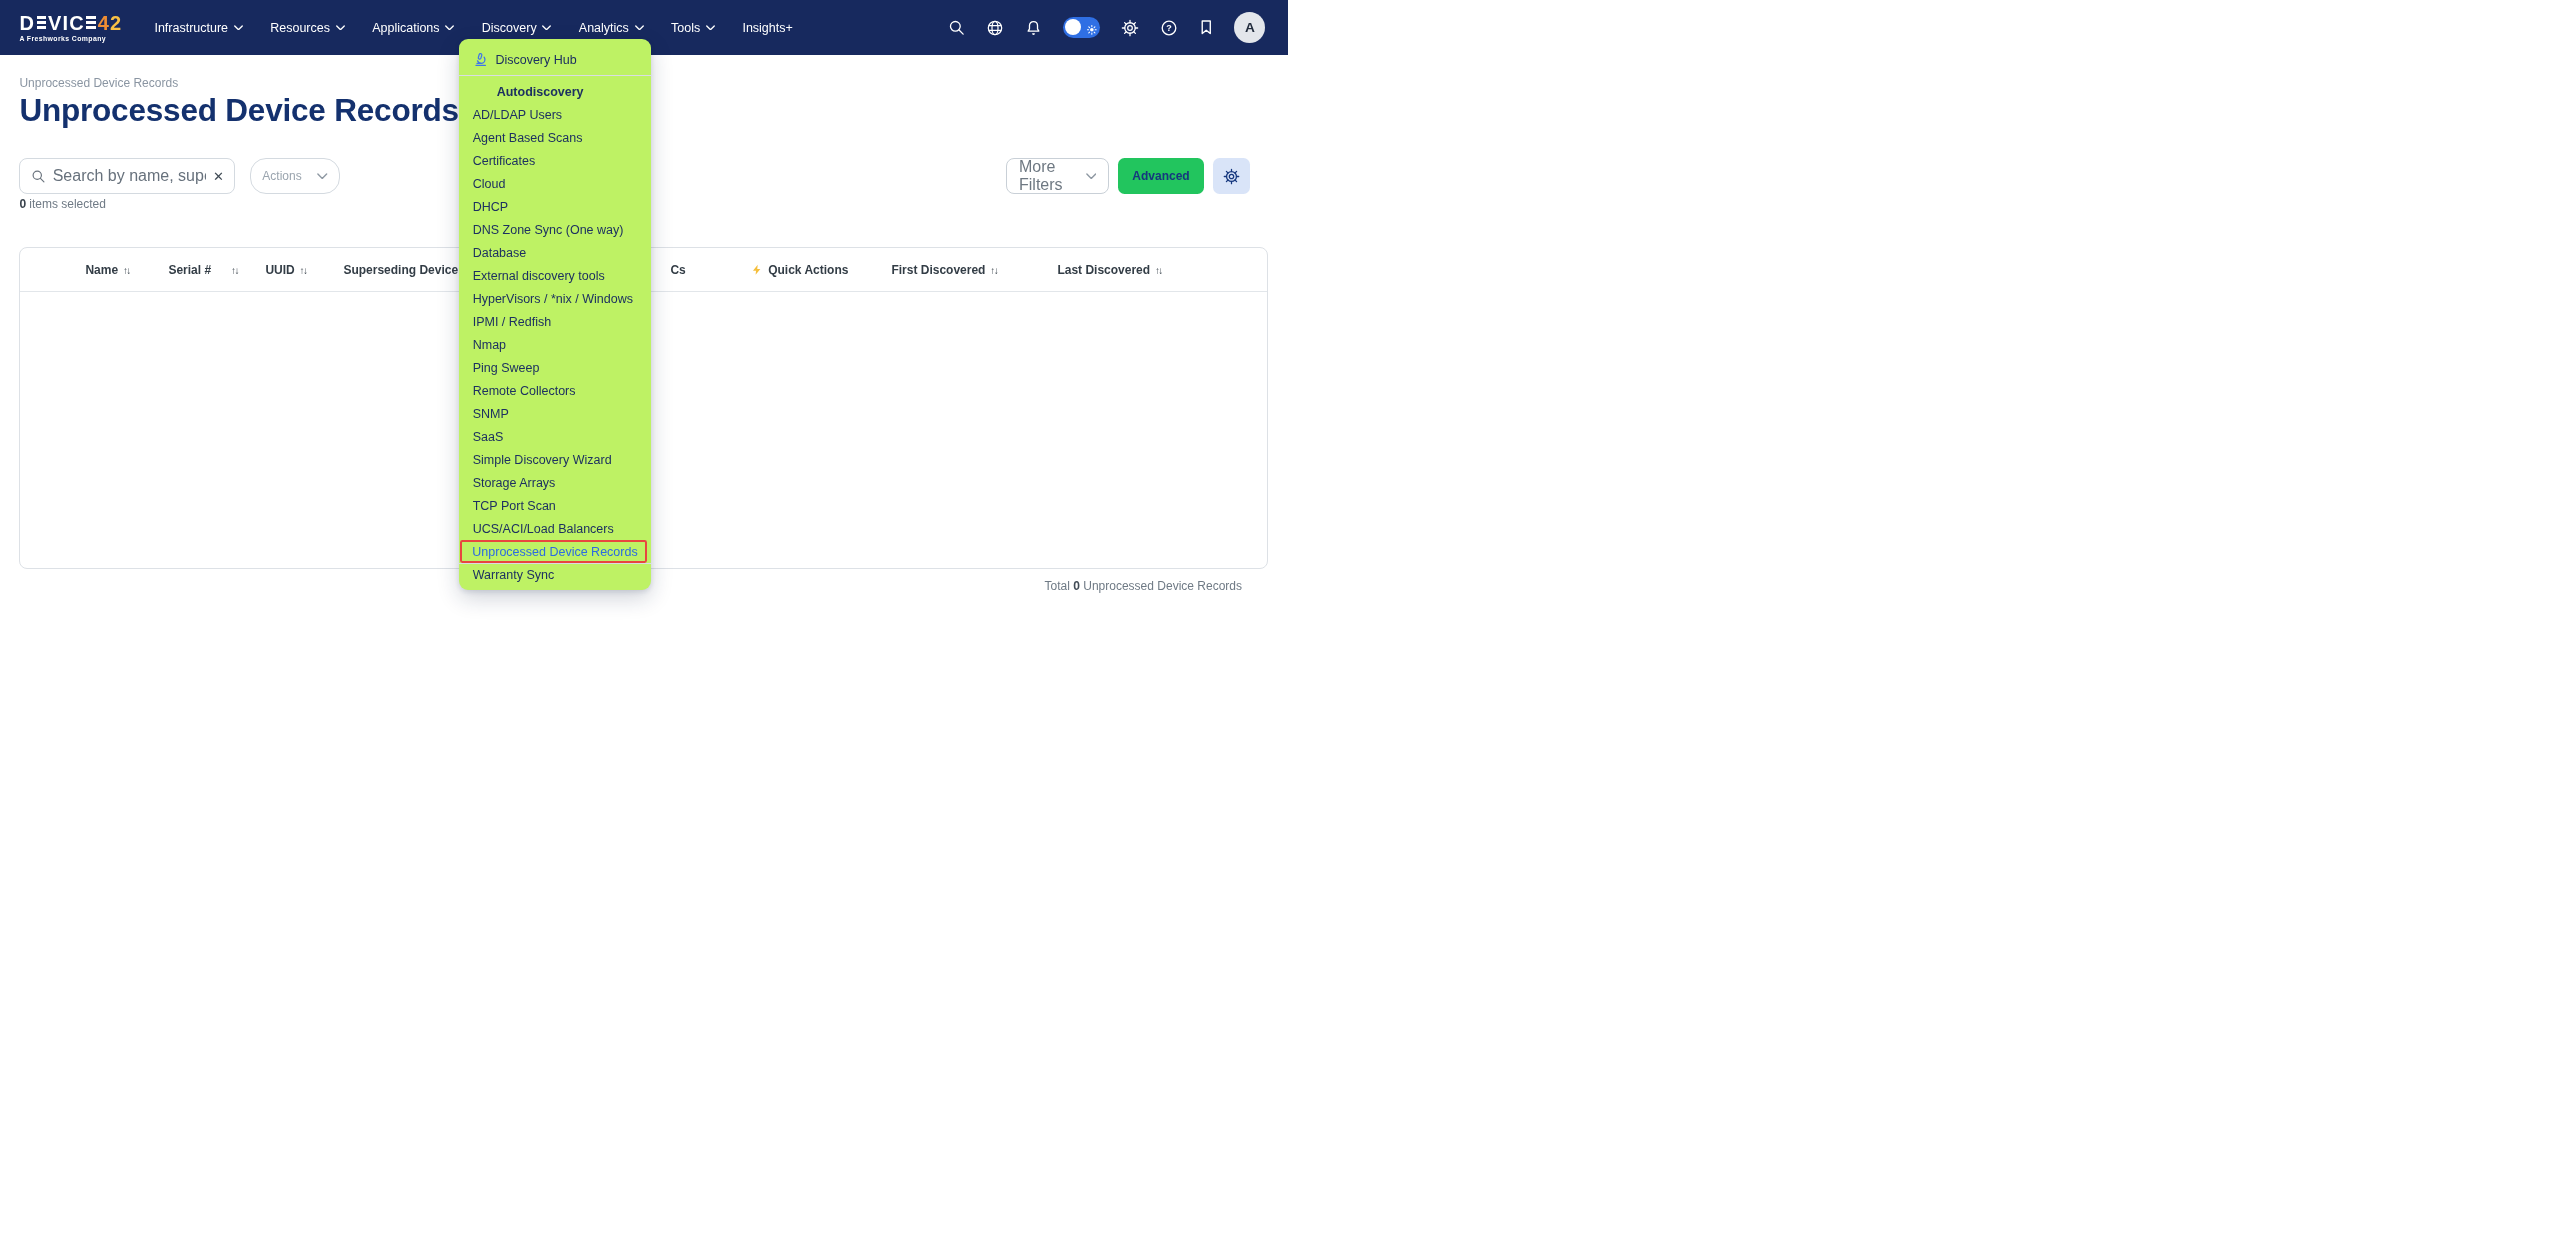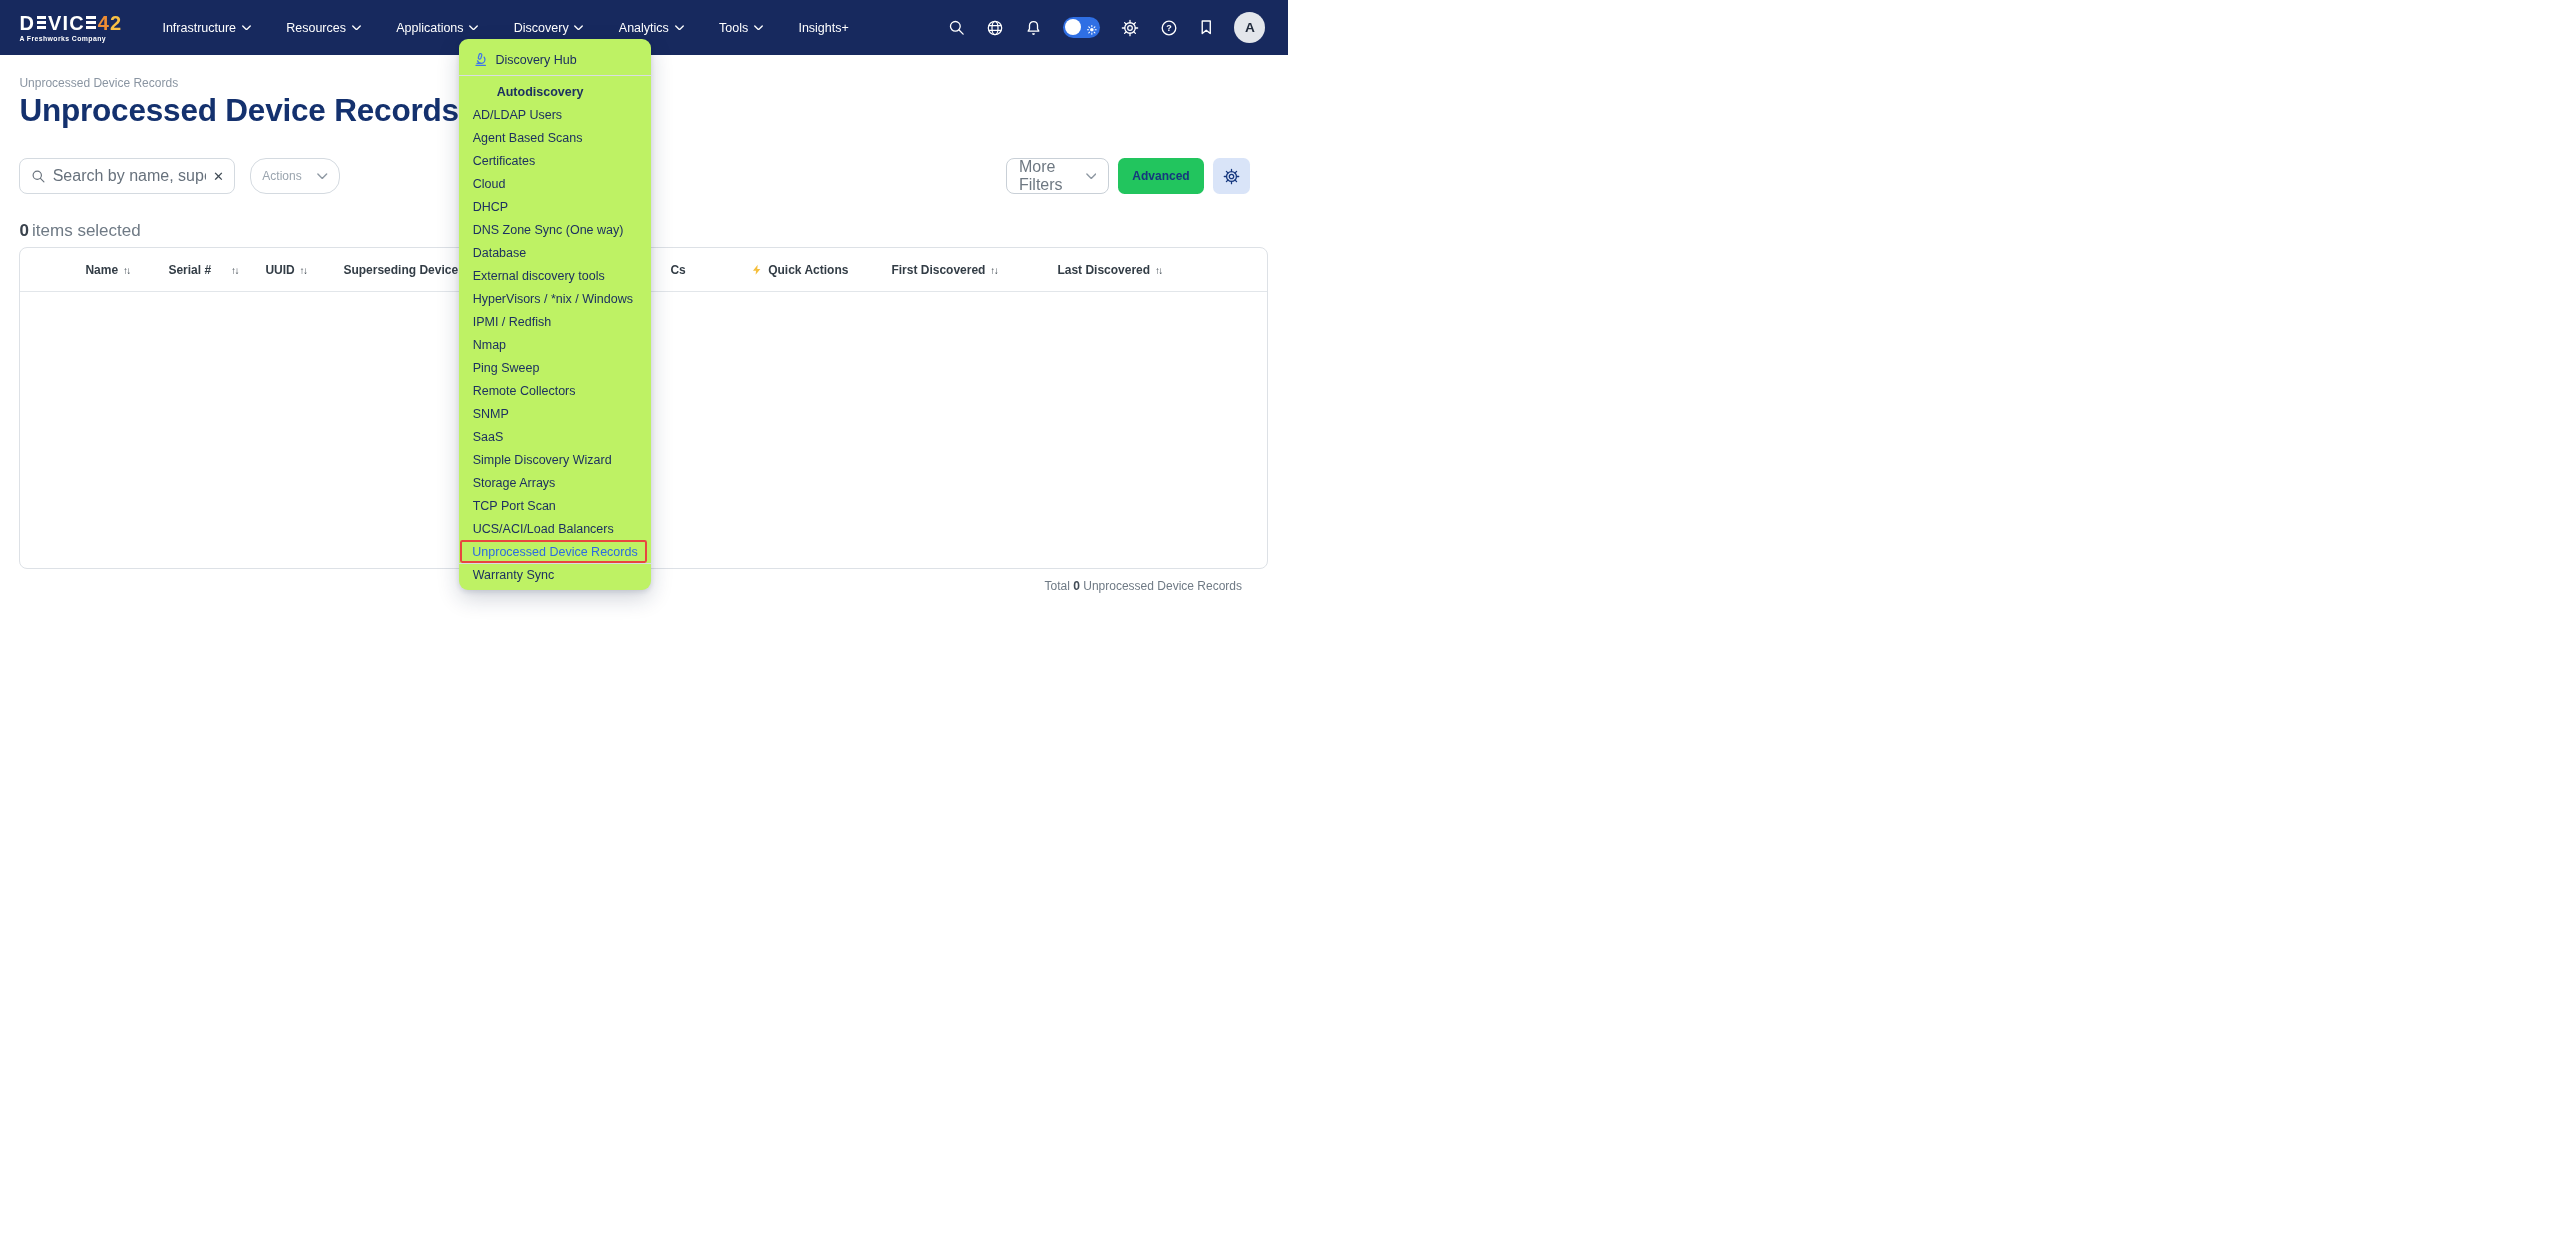--- a/index.html
+++ b/index.html
@@ -20,21 +20,21 @@
   }
   .logo { display:flex; flex-direction:column; margin-right:32px; cursor:pointer; }
   .logo-row { display:flex; align-items:center; font-weight:700; font-size:20px; color:#fff; letter-spacing:1.2px; line-height:1; }
   .e-bars { display:inline-flex; flex-direction:column; gap:2px; margin:0 1.6px; }
   .e-bars i { width:9.7px; height:2.9px; background:#fff; display:block; }
   .logo-4 { color:#ef8d33; }
   .logo-2 { color:#f8c045; }
   .logo-tag { font-size:6.9px; color:#fff; font-weight:700; letter-spacing:0.4px; margin-top:2.4px; }
 
   .nav-menu { display:flex; align-items:center; gap:27.5px; }
-  .nav-item { display:flex; align-items:center; gap:5.7px; color:#fff; font-size:12.5px; font-weight:500; cursor:pointer; white-space:nowrap;margin-left:8px; }
+  .nav-item { display:flex; align-items:center; gap:5.7px; color:#fff; font-size:12.5px; font-weight:500; cursor:pointer; white-space:nowrap; }
 
   .nav-right { margin-left:auto; display:flex; align-items:center; gap:21px; }
   .nav-icon { display:flex; align-items:center; justify-content:center; cursor:pointer; }
 
   .theme-toggle { width:37px; height:21px; border-radius:10.5px; background:#2f6fe4; position:relative; cursor:pointer; }
   .theme-knob { position:absolute; left:2.4px; top:2.4px; width:16px; height:16px; border-radius:50%; background:#fff; }
   .theme-sun { position:absolute; right:3.2px; top:5.7px; }
 
   .avatar { width:31px; height:31px; border-radius:50%; background:#e3e6eb; color:#222c3d; display:flex; align-items:center; justify-content:center; font-weight:700; font-size:13.7px; cursor:pointer; }
 
@@ -47,21 +47,21 @@
   .search-box input { border:none; outline:none; flex:1; font-size:16px; color:#4a545e; font-family:inherit; min-width:0; background:transparent; }
   .search-box input::placeholder { color:#67717c; opacity:1; }
   .clear-x { color:#3f4a54; font-size:13px; line-height:1; cursor:pointer; }
 
   .actions-btn { position:absolute; top:158px; left:250px; width:90px; height:36px; border:0.8px solid #d4dae0; border-radius:16px; background:#fff; display:flex; align-items:center; justify-content:space-between; padding:0 11.3px; color:#9aa4ae; font-size:12px; cursor:pointer; }
 
   .more-filters { position:absolute; top:158px; left:1006px; width:103px; height:36px; border:0.8px solid #c9d0d7; border-radius:8px; background:#fff; display:flex; align-items:center; justify-content:flex-end; padding:4px 12px; color:#6e7882; font-size:16px; cursor:pointer; }
   .advanced-btn { position:absolute; top:158px; left:1118px; width:86px; height:36px; background:#22c55e; border:none; border-radius:6.5px; color:#16377e; font-weight:700; font-size:12px; display:flex; align-items:center; justify-content:center; cursor:pointer; font-family:inherit; }
   .gear-btn { position:absolute; top:158px; left:1213px; width:37px; height:36px; background:#d9e4f8; border:none; border-radius:6.5px; display:flex; align-items:center; justify-content:center; cursor:pointer; }
 
-  .status-row { position:absolute; top:221px; left:19.4px; font-size:17px; }
+  .status-row { position:absolute; top:197px; left:19.4px; font-size:12px; }
   .status-count { font-weight:700; color:#39424c; }
   .status-label { color:#6f7a85; margin-left:3.2px; }
 
   
   .table-card { position:absolute; top:247px; left:19.4px; width:1249px; height:322px; border:0.8px solid #dde1e6; border-radius:8px; background:#fff; }
   .table-header { position:relative; height:44px; border-bottom:0.8px solid #e2e6ea;text-decoration:underline; }
   .th { position:absolute; top:0; height:44px; display:flex; align-items:center; gap:4.8px; font-size:12px; font-weight:700; color:#333d46; white-space:nowrap; }
   .th .sort { font-size:10px; color:#39434c; letter-spacing:-1.6px; font-weight:400; padding-right:1.6px; }
   .th:nth-child(1){ left:65px; }
   .th:nth-child(2){ left:148px;gap:20px; }

